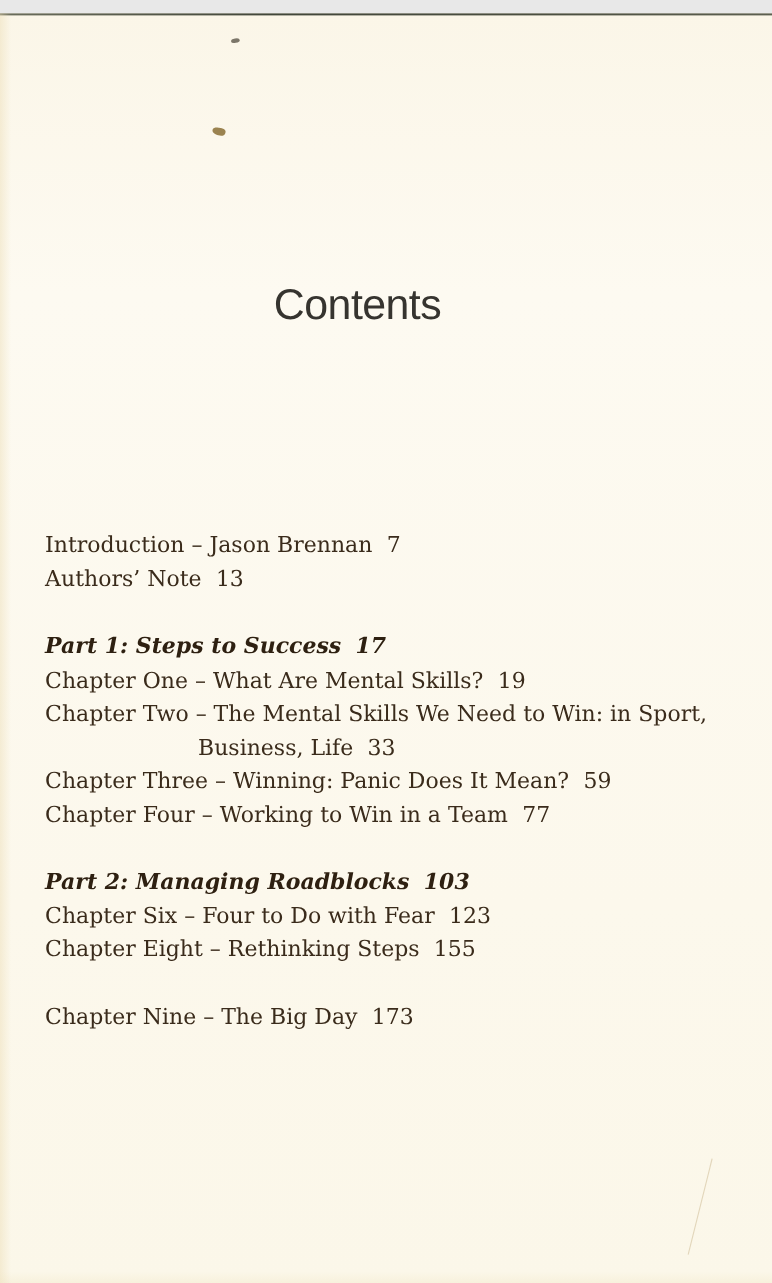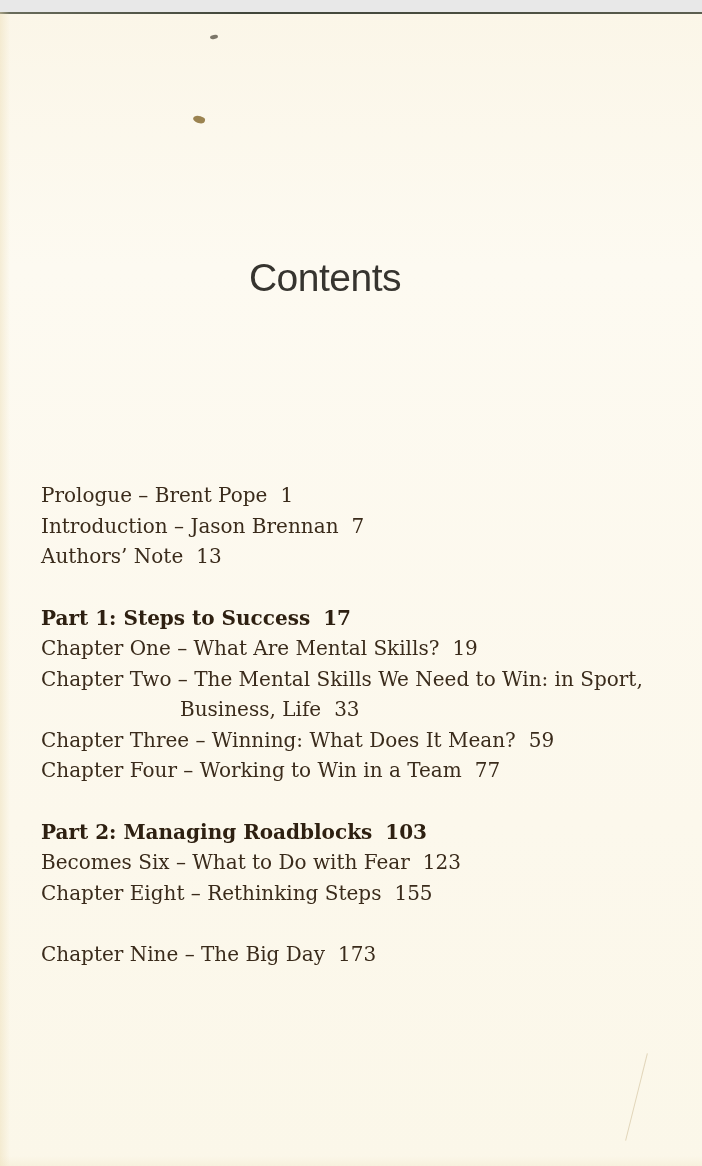--- a/index.html
+++ b/index.html
@@ -37,21 +37,21 @@
     margin: 0;
   }
   .toc {
     position: absolute;
     left: 41px; right: 14px; top: 468px;
     font-size: 20px;
     line-height: 30.5px;
     color: #3a2b1b;
   }
   .toc-line { white-space: nowrap; }
-  .toc-line.bold { font-weight: bold; color: #2e2011; }
+  .toc-line.bold { font-weight: bold; color: #2e2011; font-style: italic; }
   .toc-line.indent { padding-left: 139px; }
   .entry-page { margin-left: 13px; }
   .toc-spacer { height: 31px; }
   .speck-a {
     position: absolute; left: 193px; top: 104px; width: 12px; height: 7px;
     background: #8a6f35; border-radius: 60% 40% 50% 50%;
     transform: rotate(18deg); opacity: 0.85;
   }
   .speck-b {
     position: absolute; left: 210px; top: 23px; width: 8px; height: 4px;
@@ -70,30 +70,29 @@
   <div class="edge-left"></div>
   <div class="edge-bottom"></div>
 
   <div class="speck-b"></div>
   <div class="speck-a"></div>
   <div class="scratch"></div>
 
   <h1 class="page-title">Contents</h1>
 
   <div class="toc">
-      <div class="toc-line"><span class="entry-label">Prologue – Brent Pope</span><span class="entry-page">1</span></div>
       <div class="toc-line"><span class="entry-label">Introduction – Jason Brennan</span><span class="entry-page">7</span></div>
       <div class="toc-line"><span class="entry-label">Authors’ Note</span><span class="entry-page">13</span></div>
       <div class="toc-spacer"></div>
       <div class="toc-line bold"><span class="entry-label">Part 1: Steps to Success</span><span class="entry-page">17</span></div>
       <div class="toc-line"><span class="entry-label">Chapter One – What Are Mental Skills?</span><span class="entry-page">19</span></div>
       <div class="toc-line"><span class="entry-label">Chapter Two – The Mental Skills We Need to Win: in Sport,</span></div>
       <div class="toc-line indent"><span class="entry-label">Business, Life</span><span class="entry-page">33</span></div>
-      <div class="toc-line"><span class="entry-label">Chapter Three – Winning: What Does It Mean?</span><span class="entry-page">59</span></div>
+      <div class="toc-line"><span class="entry-label">Chapter Three – Winning: Panic Does It Mean?</span><span class="entry-page">59</span></div>
       <div class="toc-line"><span class="entry-label">Chapter Four – Working to Win in a Team</span><span class="entry-page">77</span></div>
       <div class="toc-spacer"></div>
       <div class="toc-line bold"><span class="entry-label">Part 2: Managing Roadblocks</span><span class="entry-page">103</span></div>
-      <div class="toc-line"><span class="entry-label">Becomes Six – What to Do with Fear</span><span class="entry-page">123</span></div>
+      <div class="toc-line"><span class="entry-label">Chapter Six – Four to Do with Fear</span><span class="entry-page">123</span></div>
       <div class="toc-line"><span class="entry-label">Chapter Eight – Rethinking Steps</span><span class="entry-page">155</span></div>
       <div class="toc-spacer"></div>
       <div class="toc-line"><span class="entry-label">Chapter Nine – The Big Day</span><span class="entry-page">173</span></div>
     </div>
 </div>
 
 </body></html>

